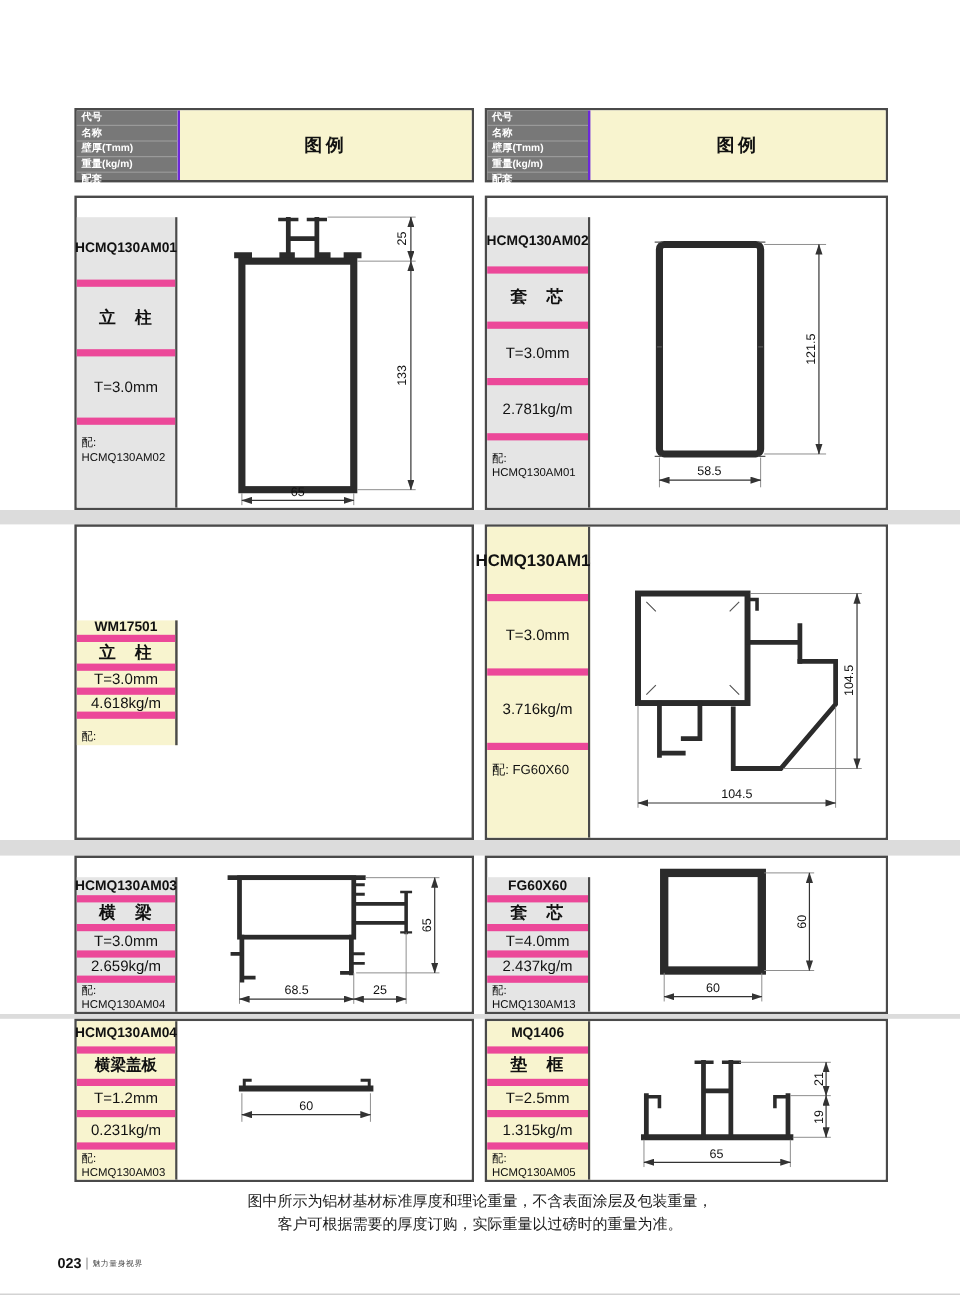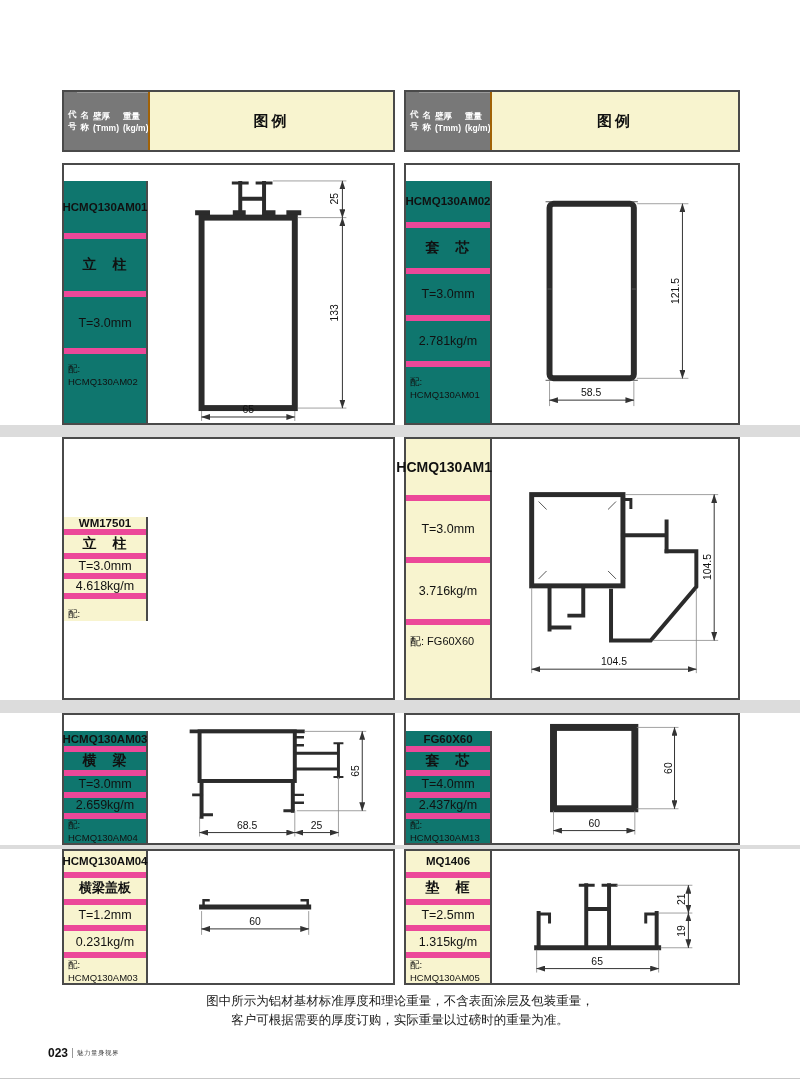--- a/index.html
+++ b/index.html
@@ -1,30 +1,30 @@
 <!DOCTYPE html>
 <html><head>
 <meta charset="utf-8">
 <style>
   html,body{margin:0;padding:0;}
   body{width:800px;height:1085px;position:relative;background:#fff;
        font-family:"Liberation Sans","DejaVu Sans",sans-serif;color:#111;overflow:hidden;}
   .strip{position:absolute;left:0;width:800px;background:#dcdcdc;}
   
   .hblock{position:absolute;top:90px;height:62px;display:flex;border:2px solid #4a4a4a;box-sizing:border-box;}
-  .hlabels{width:84px;display:flex;flex-direction:row;background:#787878;}
+  .hlabels{width:84px;display:flex;flex-direction:column;background:#787878;}
   .hlabels .hrow{flex:1;display:flex;align-items:center;padding-left:4px;
      font-size:8.5px;font-weight:bold;color:#fff;border-top:1px solid #9a9a9a;box-sizing:border-box;}
   .hlabels .hrow:first-child{border-top:none;}
-  .hlegend{flex:1;background:#f8f4cf;border-left:2px solid #a16207;display:flex;align-items:center;justify-content:center;
+  .hlegend{flex:1;background:#f8f4cf;border-left:2px solid #6d28d9;display:flex;align-items:center;justify-content:center;
      font-size:15px;font-weight:bold;letter-spacing:3px;}
   
   .block{position:absolute;display:flex;border:2px solid #4a4a4a;box-sizing:border-box;background:#fff;}
   .labels{display:flex;flex-direction:column;border-right:2px solid #4a4a4a;box-sizing:border-box;}
-  .gray .labels{background:#0f766e;margin-top:16px;}
+  .gray .labels{background:#e5e5e5;margin-top:16px;}
   .yellow .labels{background:#f8f4cf;}
   .cell{flex:1;display:flex;align-items:center;justify-content:center;text-align:center;
         border-top:6px solid #ec4899;box-sizing:border-box;padding:0 2px;}
   .cell:first-child{border-top:none;}
   .code{font-size:11.5px;font-weight:bold;letter-spacing:0;}
   .name{font-size:14px;font-weight:bold;letter-spacing:1px;}
   .spec{font-size:12.5px;}
   .match{font-size:9.5px;justify-content:flex-start;text-align:left;padding-left:4px;}
   .tall .match{align-items:flex-start;padding-top:9px;flex:1.15;}
   .draw{flex:1;position:relative;background:#fff;}

